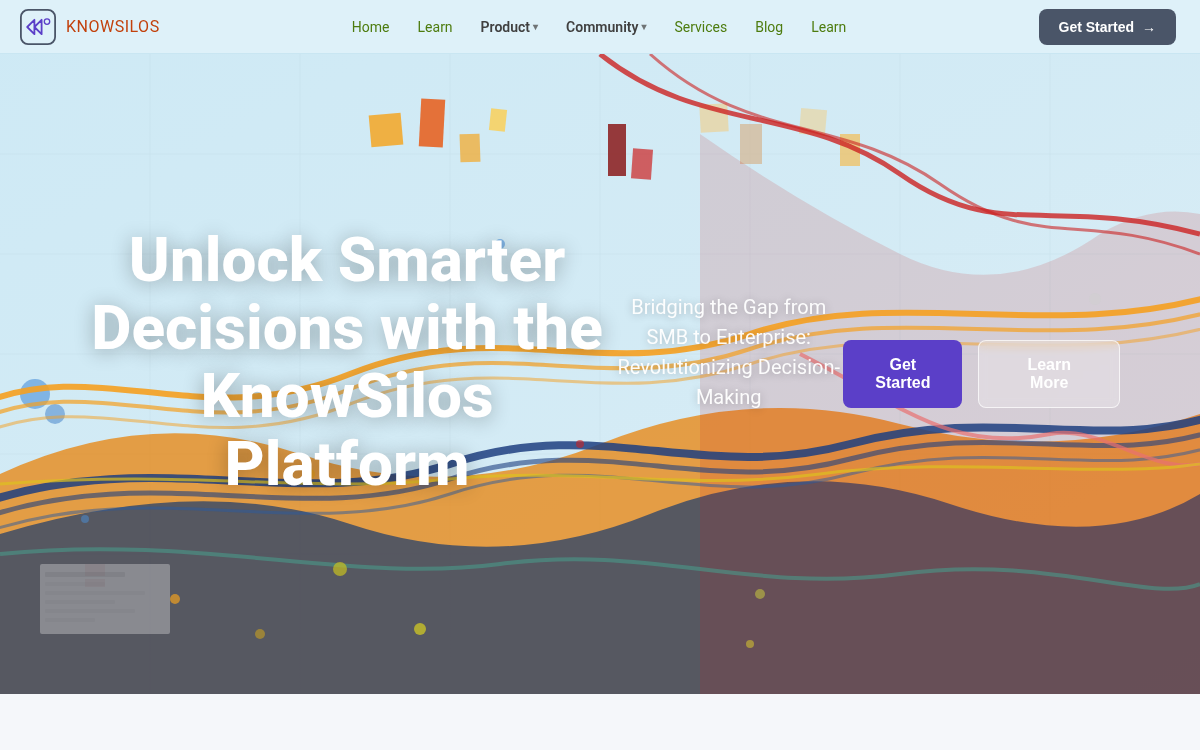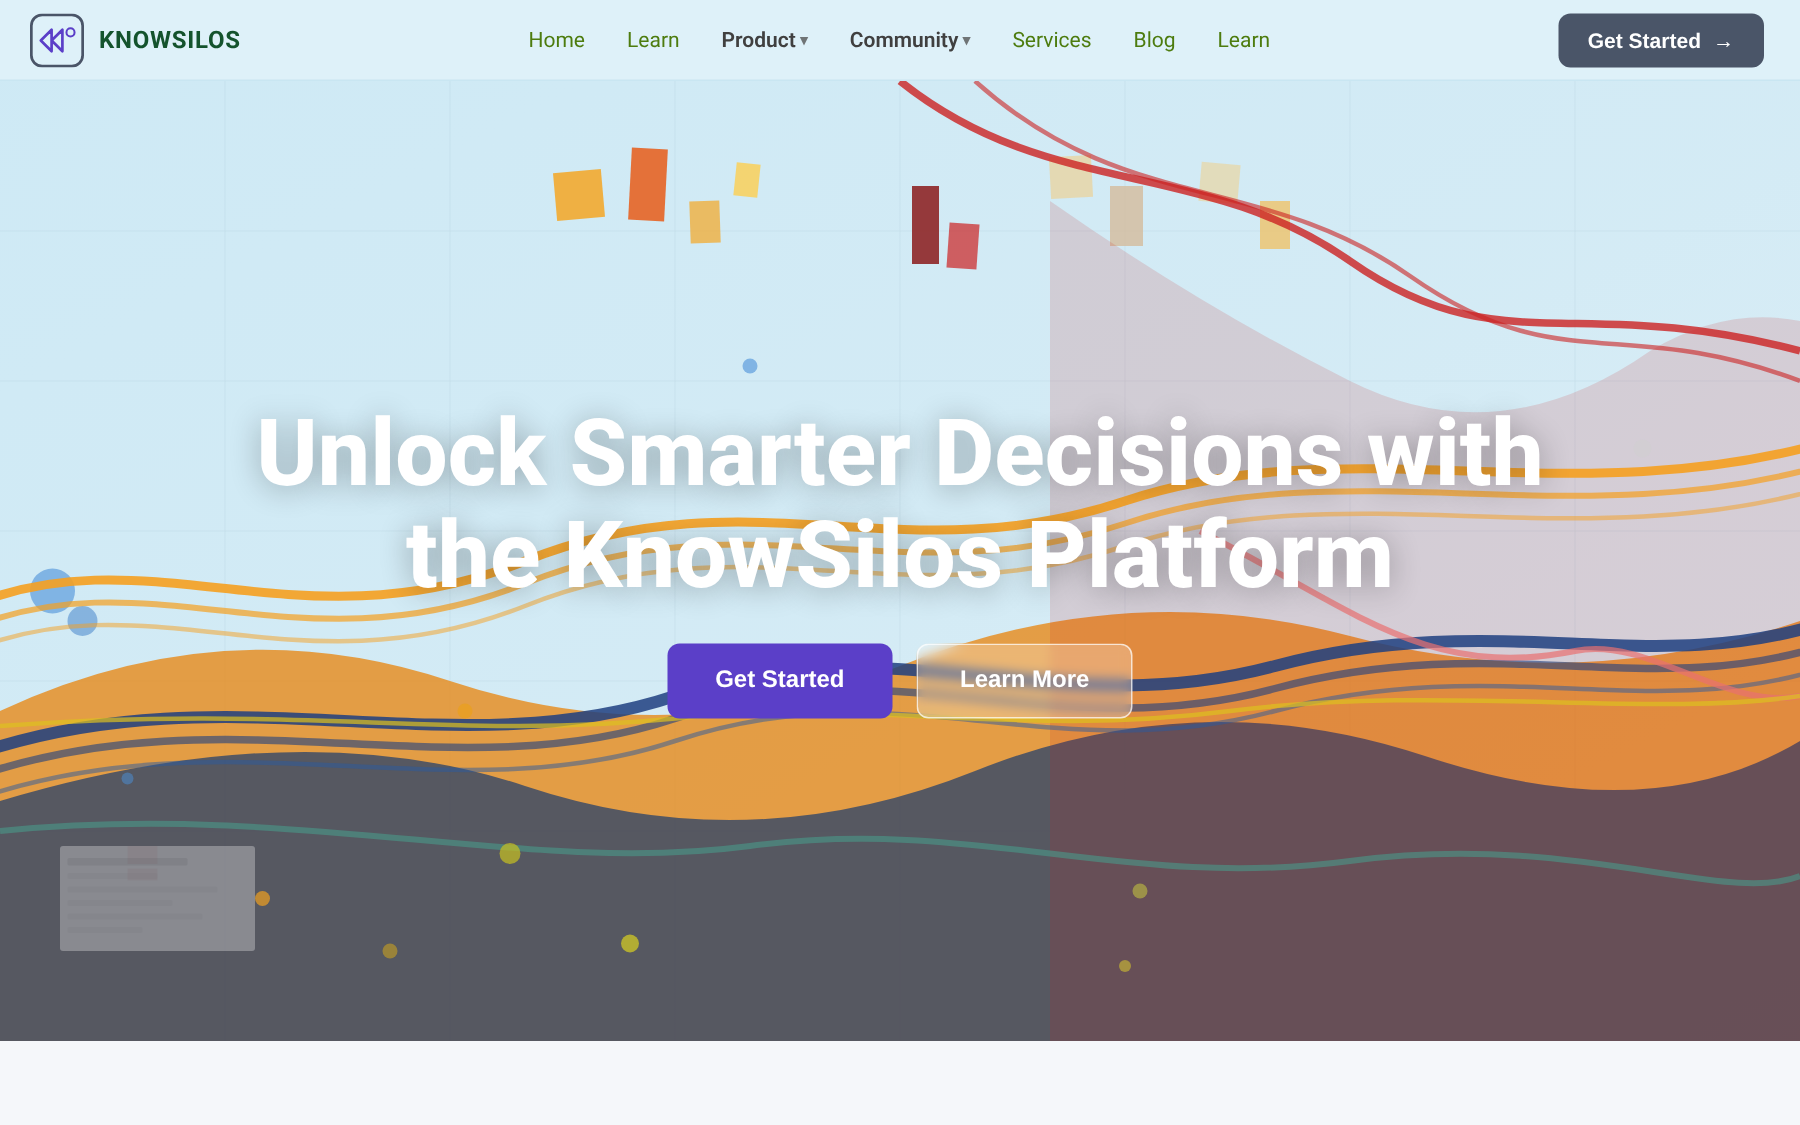--- a/index.html
+++ b/index.html
@@ -40,22 +40,22 @@
       text-decoration: none;
     }
 
     .logo-icon {
       width: 36px;
       height: 36px;
     }
 
     .logo-text {
       font-size: 16px;
-      font-weight: 700;
-      color: #14532d;
+      font-weight: 400;
+      color: #c2410c;
       letter-spacing: 0.5px;
     }
 
     .nav-links {
       display: flex;
       align-items: center;
       gap: 4px;
     }
 
     .nav-link {
@@ -113,21 +113,21 @@
       position: absolute;
       inset: 0;
       width: 100%;
       height: 100%;
     }
 
     .hero-content {
       position: absolute;
       inset: 0;
       display: flex;
-      flex-direction: column;
+      flex-direction: row;
       align-items: center;
       justify-content: center;
       text-align: center;
       padding: 0 80px;
       z-index: 10;
     }
 
     .hero-title {
       font-size: 62px;
       font-weight: 800;
@@ -162,21 +162,21 @@
       font-size: 16px;
       font-weight: 600;
       cursor: pointer;
       transition: background 0.2s;
     }
 
     .btn-secondary {
       background: rgba(255, 255, 255, 0.25);
       color: white;
       border: 1.5px solid rgba(255, 255, 255, 0.7);
-      padding: 15px 28px;
+      padding: 15px 48px;
       border-radius: 8px;
       font-size: 16px;
       font-weight: 600;
       cursor: pointer;
       transition: background 0.2s;
       backdrop-filter: blur(4px);
     }
 
     
     .below-hero {
@@ -311,20 +311,21 @@
       <linearGradient id="bgGrad" x1="0%" y1="0%" x2="100%" y2="100%">
         <stop offset="0%" style="stop-color:#c8e8f5;stop-opacity:1"></stop>
         <stop offset="50%" style="stop-color:#d0eaf5;stop-opacity:1"></stop>
         <stop offset="100%" style="stop-color:#e0f0f8;stop-opacity:1"></stop>
       </linearGradient>
     </defs>
   </svg>
 
   <div class="hero-content">
     <h1 class="hero-title">Unlock Smarter Decisions with the KnowSilos Platform</h1>
+    <p class="hero-subtitle">Bridging the Gap from SMB to Enterprise: Revolutionizing Decision-Making</p>
     <div class="hero-buttons">
       <button class="btn-primary">Get Started</button>
       <button class="btn-secondary">Learn More</button>
     </div>
   </div>
 </section>
 
 <div class="below-hero"></div>
 
 </body></html>

